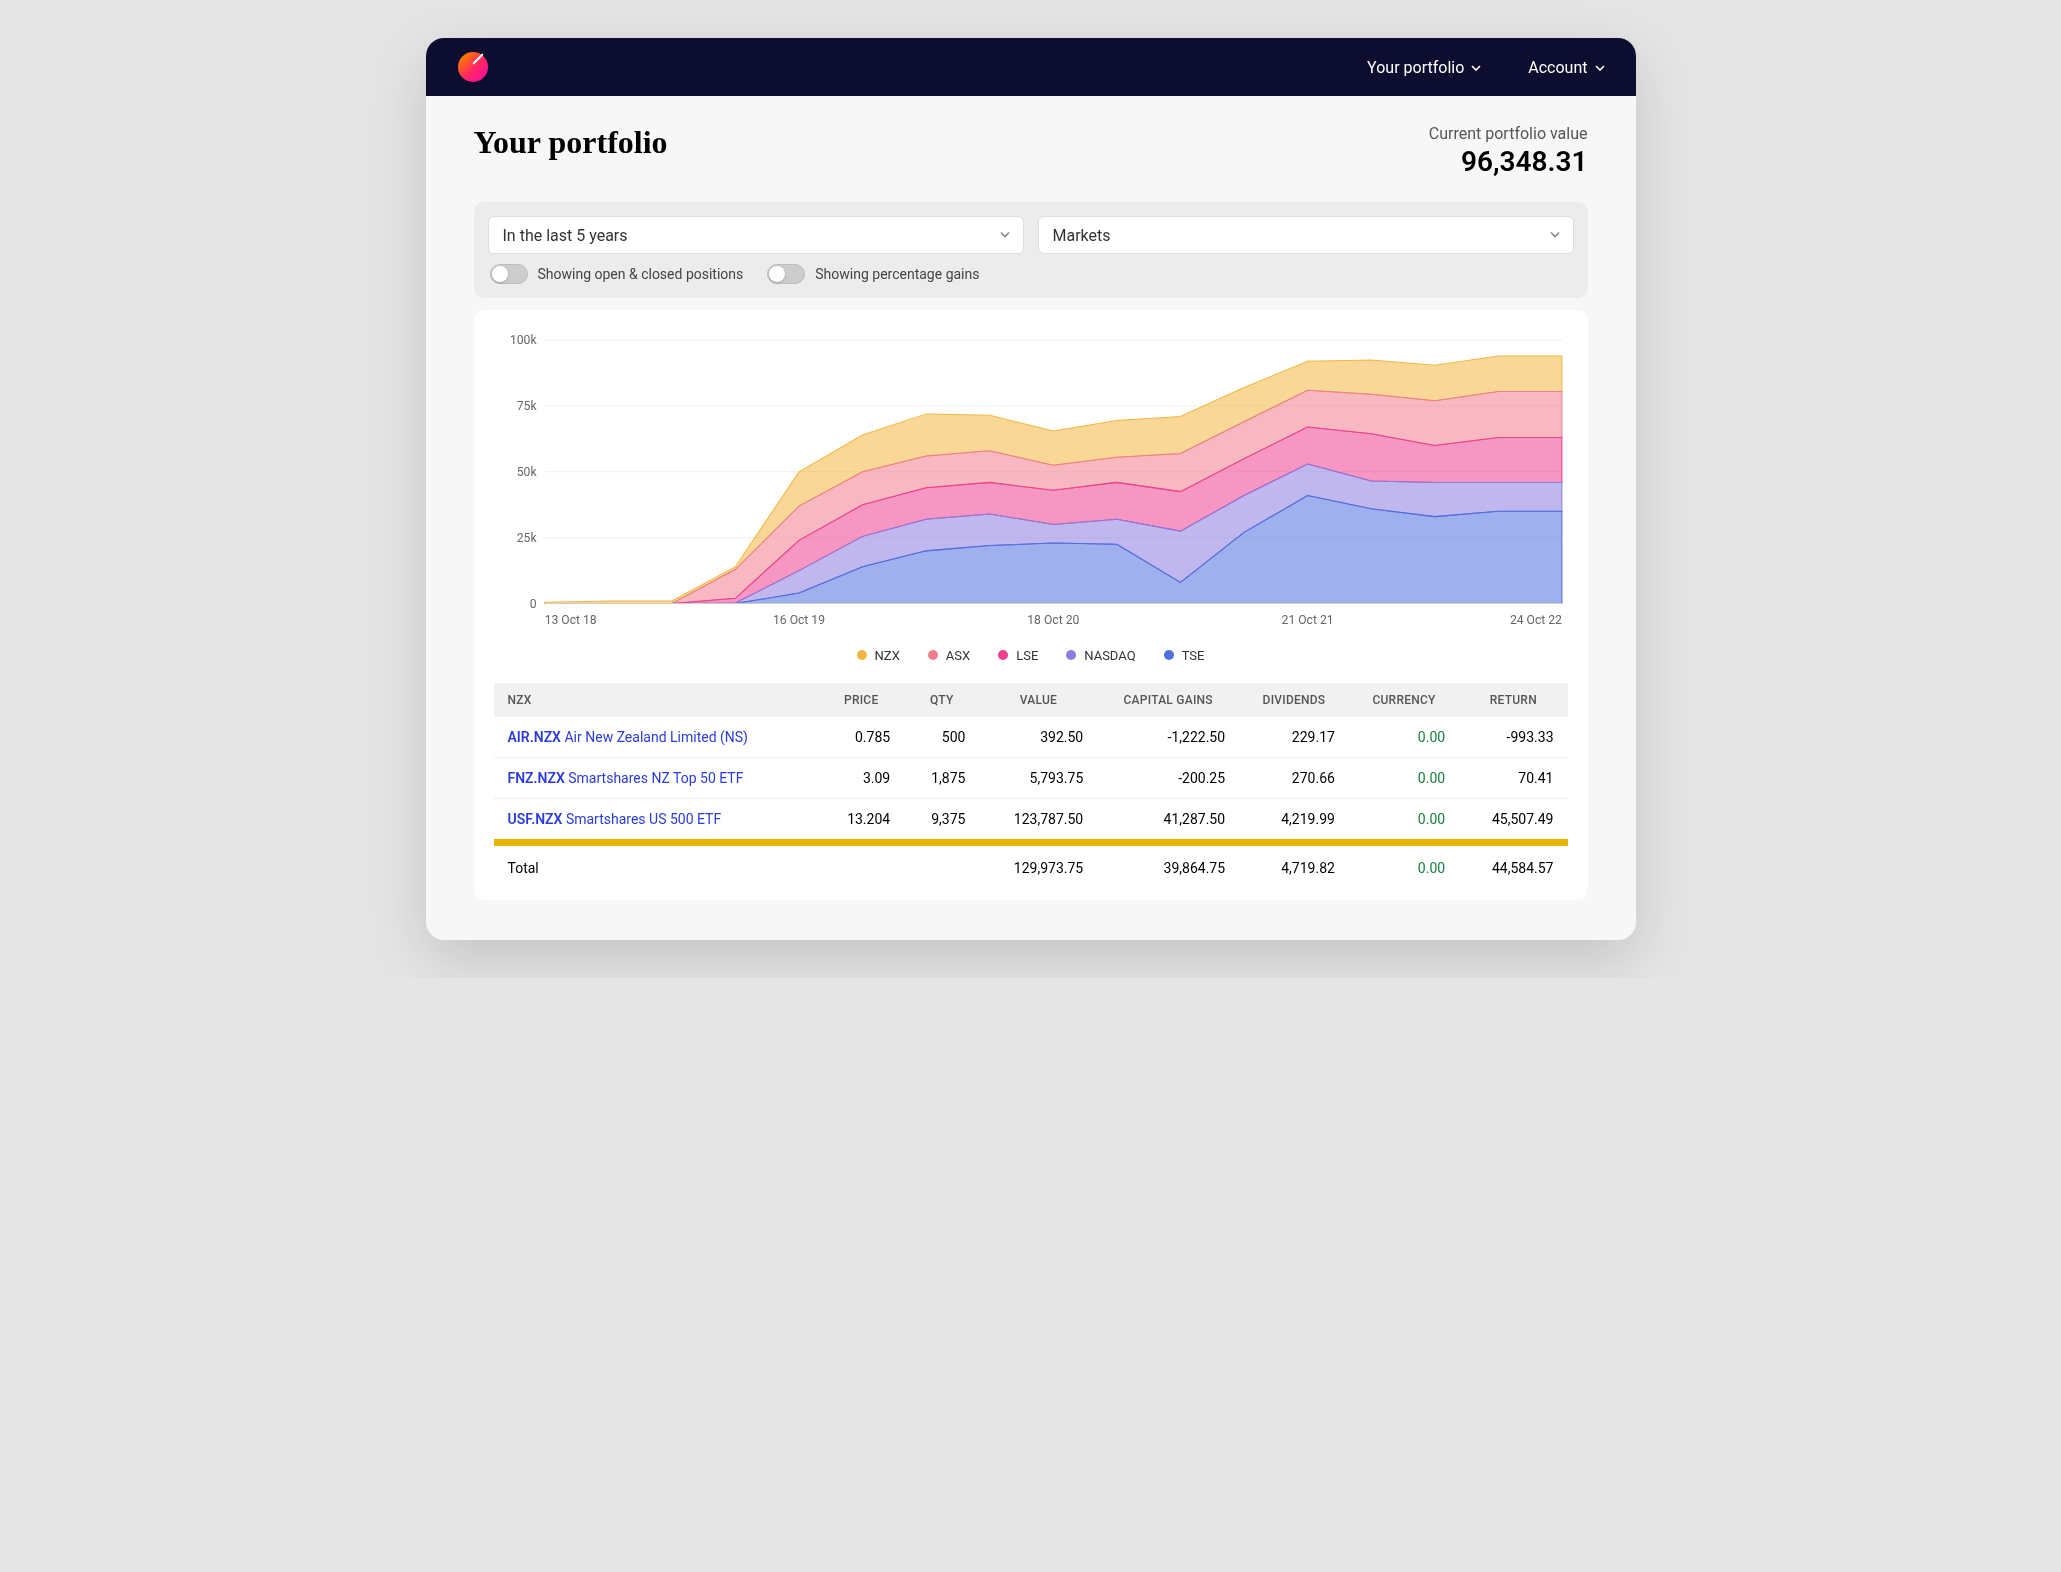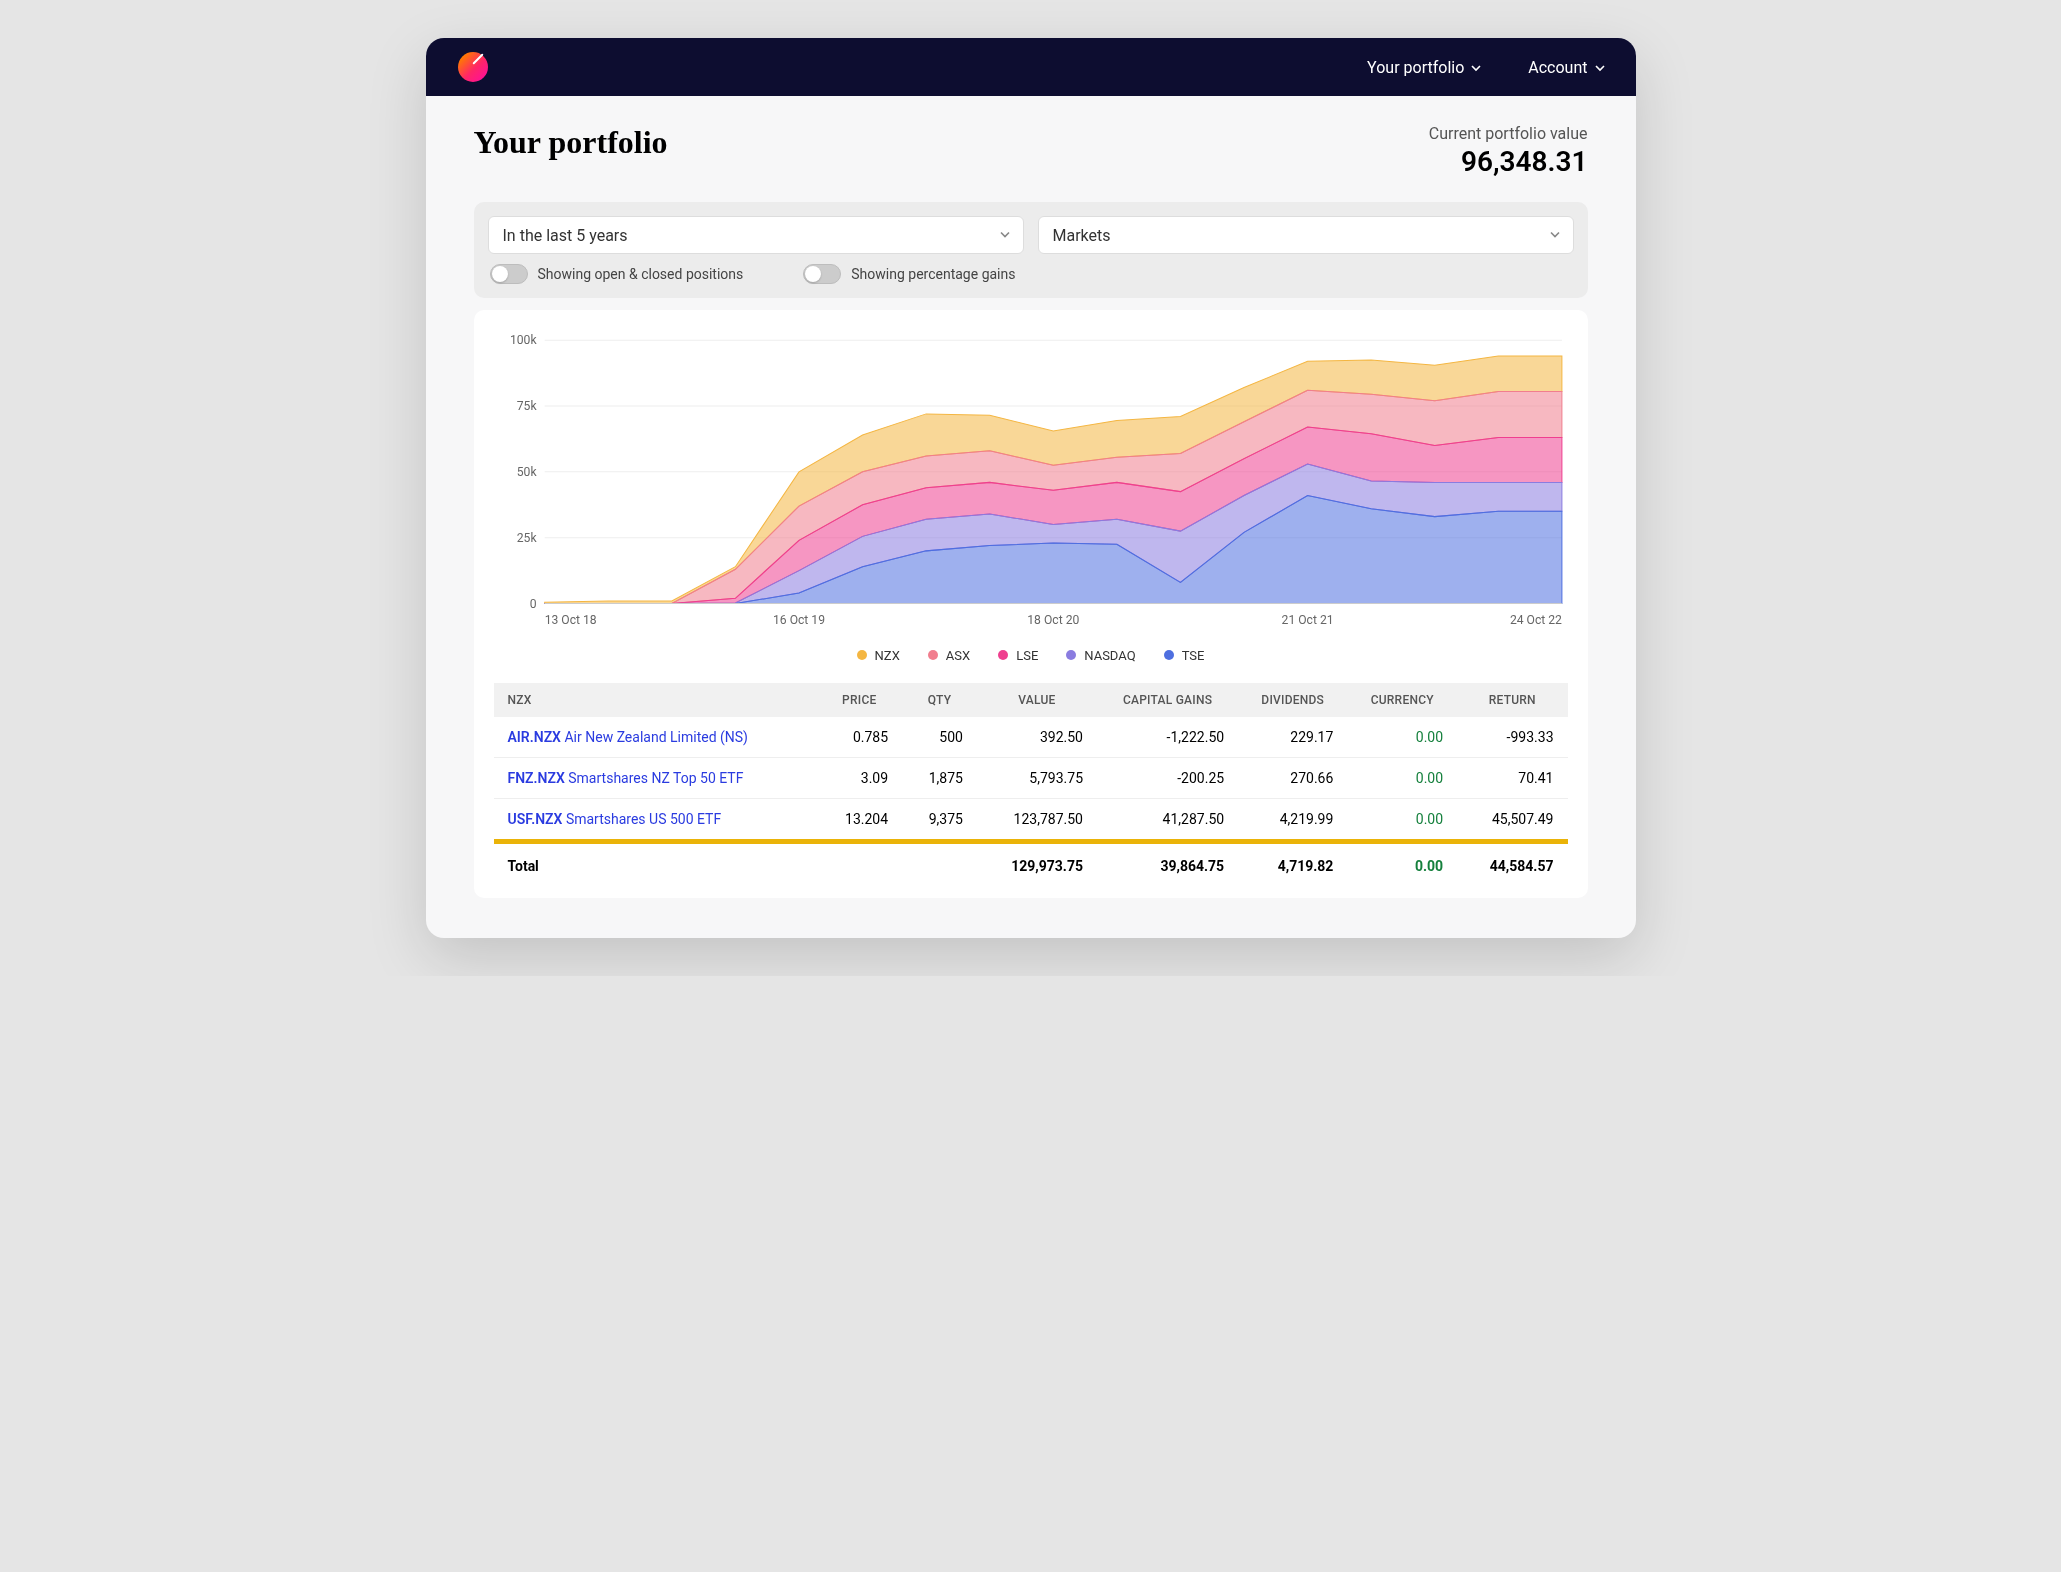--- a/index.html
+++ b/index.html
@@ -85,21 +85,21 @@
     padding:0 14px;
     font-size:16px;
     color:#333;
     position:relative;
     cursor:pointer;
   }
   .select .chev-down {
     position:absolute; right:12px; top:50%; transform:translateY(-50%);
     color:#888;
   }
-  .toggles { display:flex; gap:60px; padding-left:2px; }
+  .toggles { display:flex; gap:24px; padding-left:2px; }
   .toggle { display:inline-flex; align-items:center; gap:10px; font-size:14px; color:#444; cursor:pointer;}
   .switch {
     width:38px; height:20px; border-radius:20px; background:#ccc; border:1px solid #bdbdbd; position:relative;
   }
   .switch::after{
     content:""; position:absolute; width:16px; height:16px; border-radius:50%; background:#fff; top:1px; left:1px;
     box-shadow:0 1px 2px rgba(0,0,0,0.2);
   }
 
   
@@ -121,21 +121,21 @@
   
   table { width:100%; border-collapse:collapse; font-size:14px; }
   thead tr { background:#f1f1f1; }
   th { padding:10px 14px; font-weight:500; color:#555; font-size:12px; letter-spacing:0.02em;}
   th:first-child { text-align:left; }
   tbody td { padding:12px 14px; text-align:right; border-bottom:1px solid #eee; }
   tbody td:first-child { text-align:left; }
   .ticker { color:#2a3be0; font-weight:600; }
   .company { color:#2a3be0; font-weight:400; }
   .muted { color:#15803d; }
-  tfoot td { padding:14px; font-weight:700; text-align:right; border-top:5px solid #eab308;}
+  tfoot td { padding:14px; font-weight:400; text-align:right; border-top:7px solid #eab308;}
   tfoot td:first-child { text-align:left; }
 </style>
 </head>
 <body>
 
 <div class="app-window">
 
   <div class="top-bar">
     <div class="logo"></div>
     <div class="spacer"></div>

